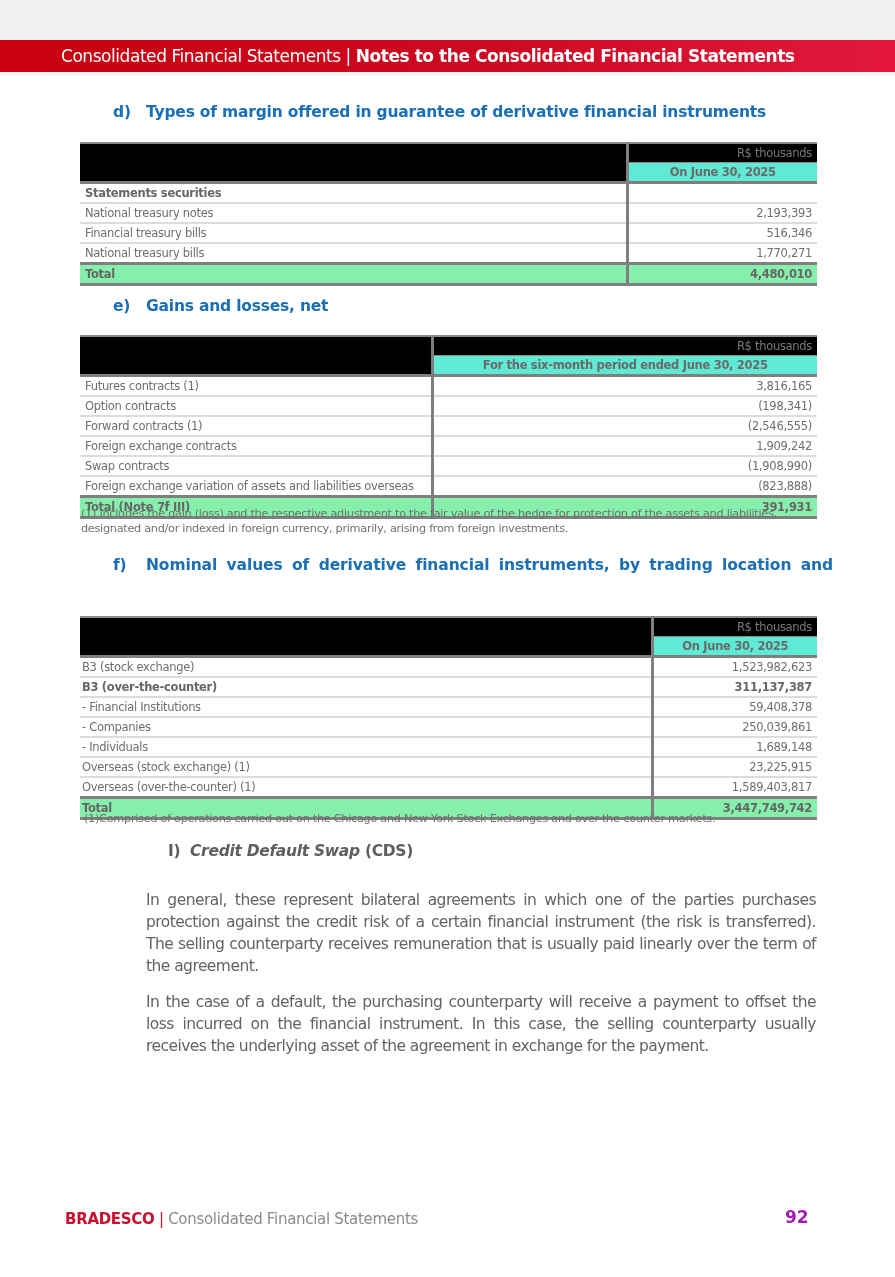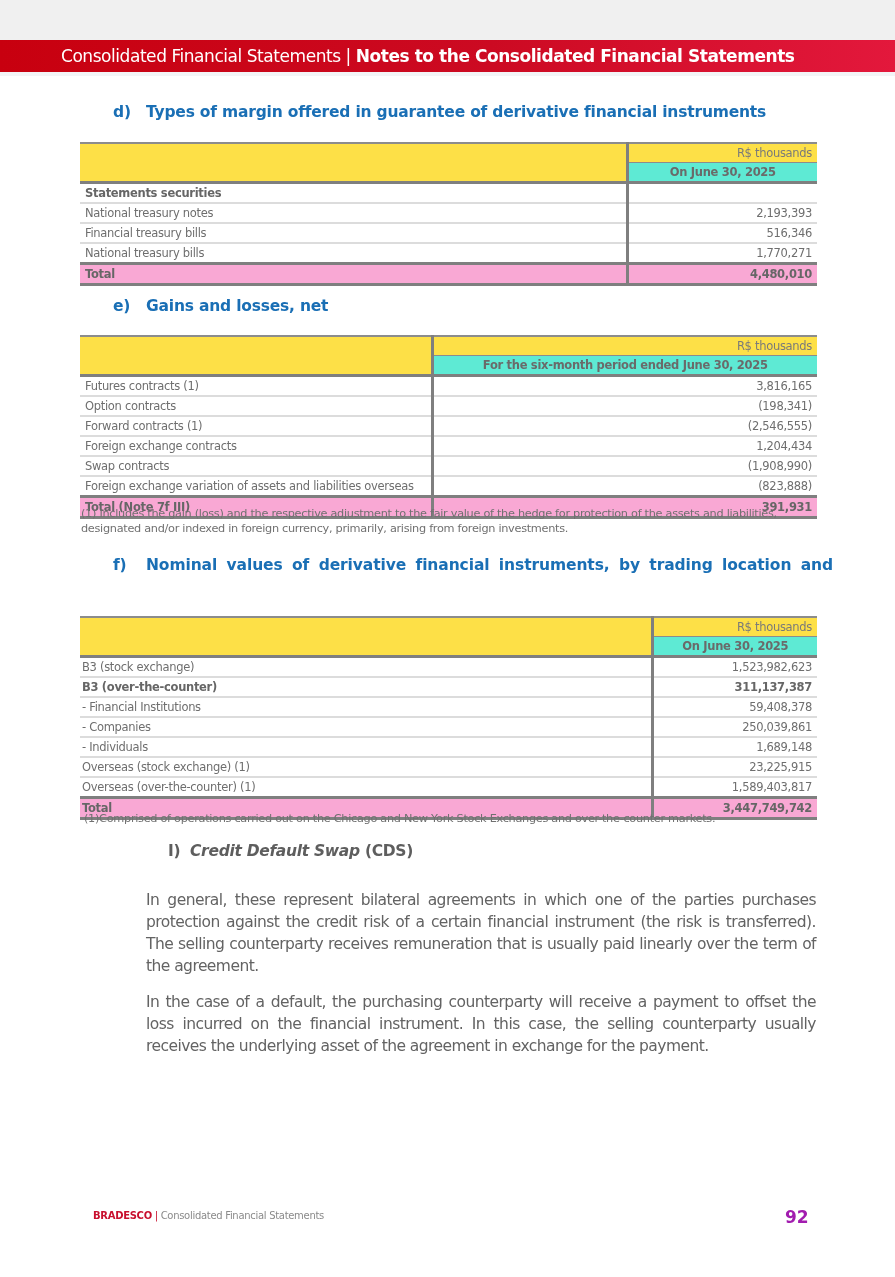--- a/index.html
+++ b/index.html
@@ -19,36 +19,36 @@
   .section-title {
     position: absolute; left: 113px; color: #1a6fb5; font-weight: bold; font-size: 15.5px;
     font-family: "DejaVu Sans", sans-serif; letter-spacing: -0.2px;
   }
   .section-title .letter { display: inline-block; width: 33px; }
 
   table.fin { position: absolute; border-collapse: collapse; font-size: 11.5px; font-family: "DejaVu Sans", sans-serif; letter-spacing: -0.3px; color: #6e6e6e; }
   table.fin td { padding: 0 5px; height: 18.7px; line-height: 18px; white-space: nowrap; border-bottom: 2px solid #dcdcdc; }
   table.fin td.num { text-align: right; }
   table.fin td.sep { border-left: 3px solid #7f7f7f; }
-  table.fin tr.hdr td { background: #fde047; border-bottom: none; }
+  table.fin tr.hdr td { background: #000000; border-bottom: none; }
   table.fin tr.hdr td.unit { border-bottom: 1px solid #8c8c8c; text-align: right; color: #7a7a7a; }
   table.fin tr.hdr2 td { background: #5eead4; border-bottom: 3px solid #7f7f7f; font-weight: bold; text-align: center; color: #6a6a6a; }
   table.fin tr.top td { border-top: 2px solid #8c8c8c; }
   table.fin tr.bold td { font-weight: bold; color: #666; }
-  table.fin tr.total td { background: #f9a8d4; font-weight: bold; border-top: 3px solid #7f7f7f; border-bottom: 3px solid #7f7f7f; color: #666; }
+  table.fin tr.total td { background: #86efac; font-weight: bold; border-top: 3px solid #7f7f7f; border-bottom: 3px solid #7f7f7f; color: #666; }
 
   .footnote { position: absolute; left: 81px; font-size: 11.3px; color: #707070; line-height: 15px; letter-spacing: -0.3px; font-family: "DejaVu Sans", sans-serif; }
 
   .sub-title { position: absolute; left: 168px; top: 842px; font-size: 15.5px; font-weight: bold; color: #5e5e5e; font-family: "DejaVu Sans", sans-serif; letter-spacing: -0.3px; }
   .sub-title .roman { display: inline-block; width: 22px; }
   .sub-title i { font-style: italic; }
 
   .para { position: absolute; left: 146px; width: 670px; font-size: 15.5px; line-height: 22px; color: #636363; text-align: justify; font-family: "DejaVu Sans", sans-serif; letter-spacing: -0.55px; }
 
-  .footer { position: absolute; left: 93px; top: 1210px; font-size: 10px; color: #8a8a8a; white-space: nowrap; letter-spacing: -0.3px; }
+  .footer { position: absolute; left: 65px; top: 1210px; font-size: 15px; color: #8a8a8a; white-space: nowrap; letter-spacing: -0.3px; }
   .footer .brand { color: #c8102e; font-weight: bold; }
   .footer .bar { color: #c8102e; }
   .page-num { position: absolute; left: 785px; top: 1207px; font-size: 17px; font-weight: bold; color: #a21caf; }
 </style>
 </head>
 <body>
 
 <div class="top-strip"></div>
 <div class="header-bar">
   <span>Consolidated Financial Statements</span><span> | </span><span class="bold">Notes to the Consolidated Financial Statements</span>
@@ -117,21 +117,21 @@
   <tr>
     <td>Option contracts</td>
     <td class="sep num">(198,341)</td>
   </tr>
   <tr>
     <td>Forward contracts (1)</td>
     <td class="sep num">(2,546,555)</td>
   </tr>
   <tr>
     <td>Foreign exchange contracts</td>
-    <td class="sep num">1,204,434</td>
+    <td class="sep num">1,909,242</td>
   </tr>
   <tr>
     <td>Swap contracts</td>
     <td class="sep num">(1,908,990)</td>
   </tr>
   <tr>
     <td>Foreign exchange variation of assets and liabilities overseas</td>
     <td class="sep num">(823,888)</td>
   </tr>
   <tr class="total">

